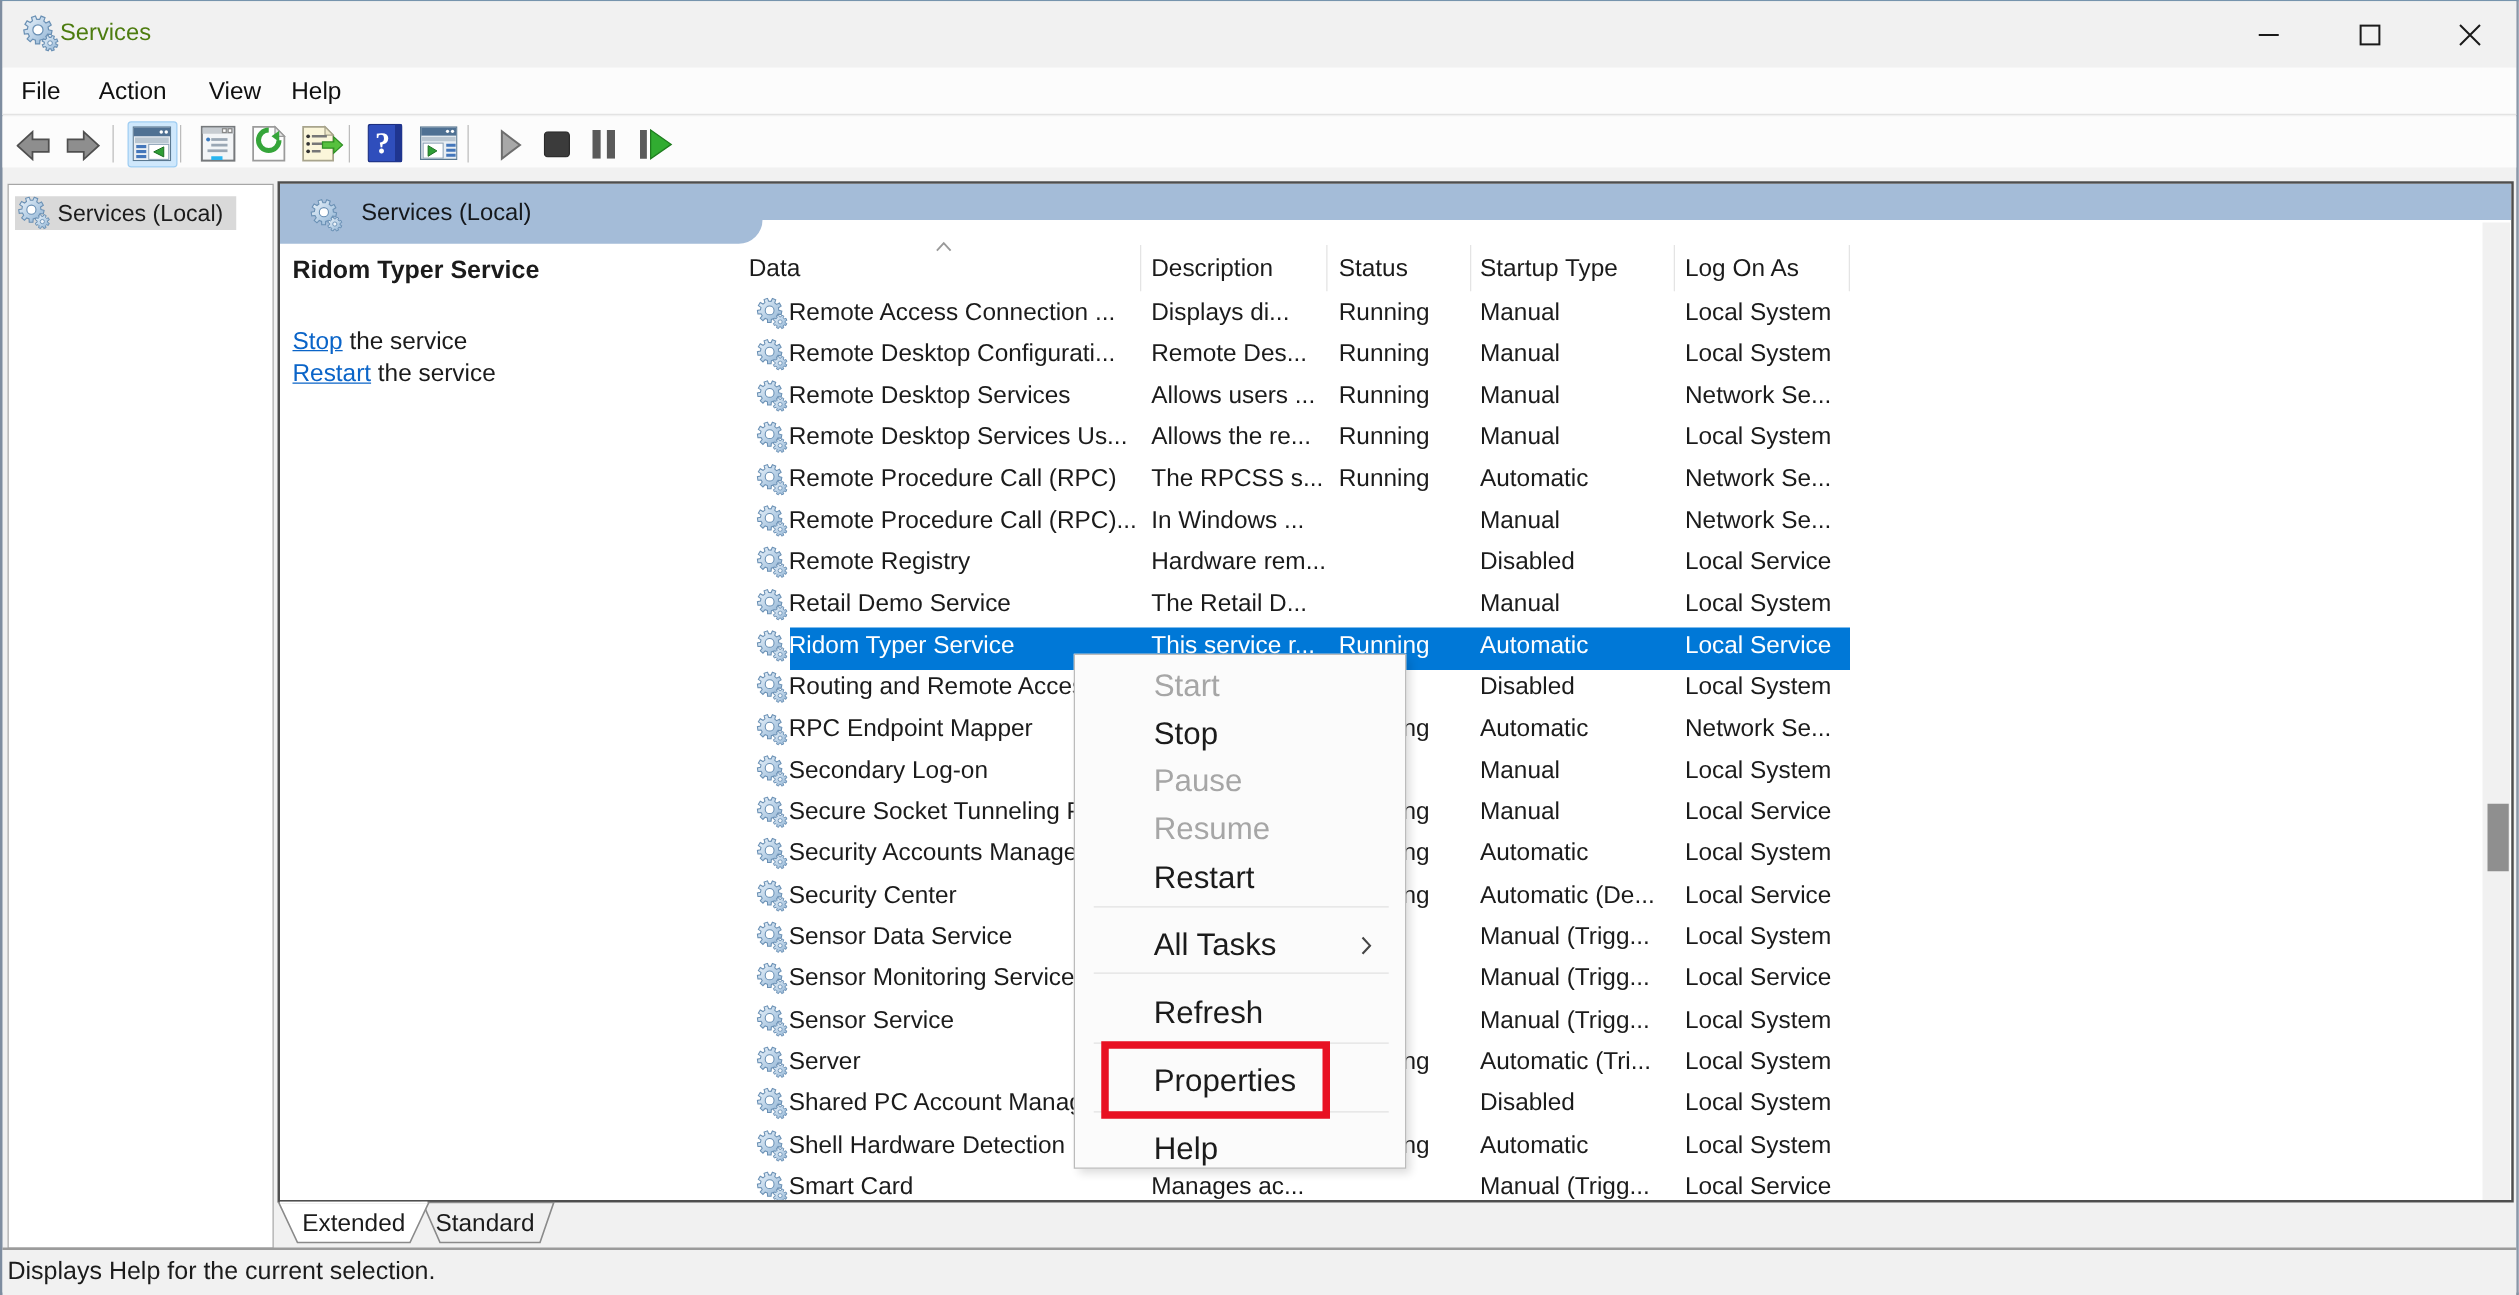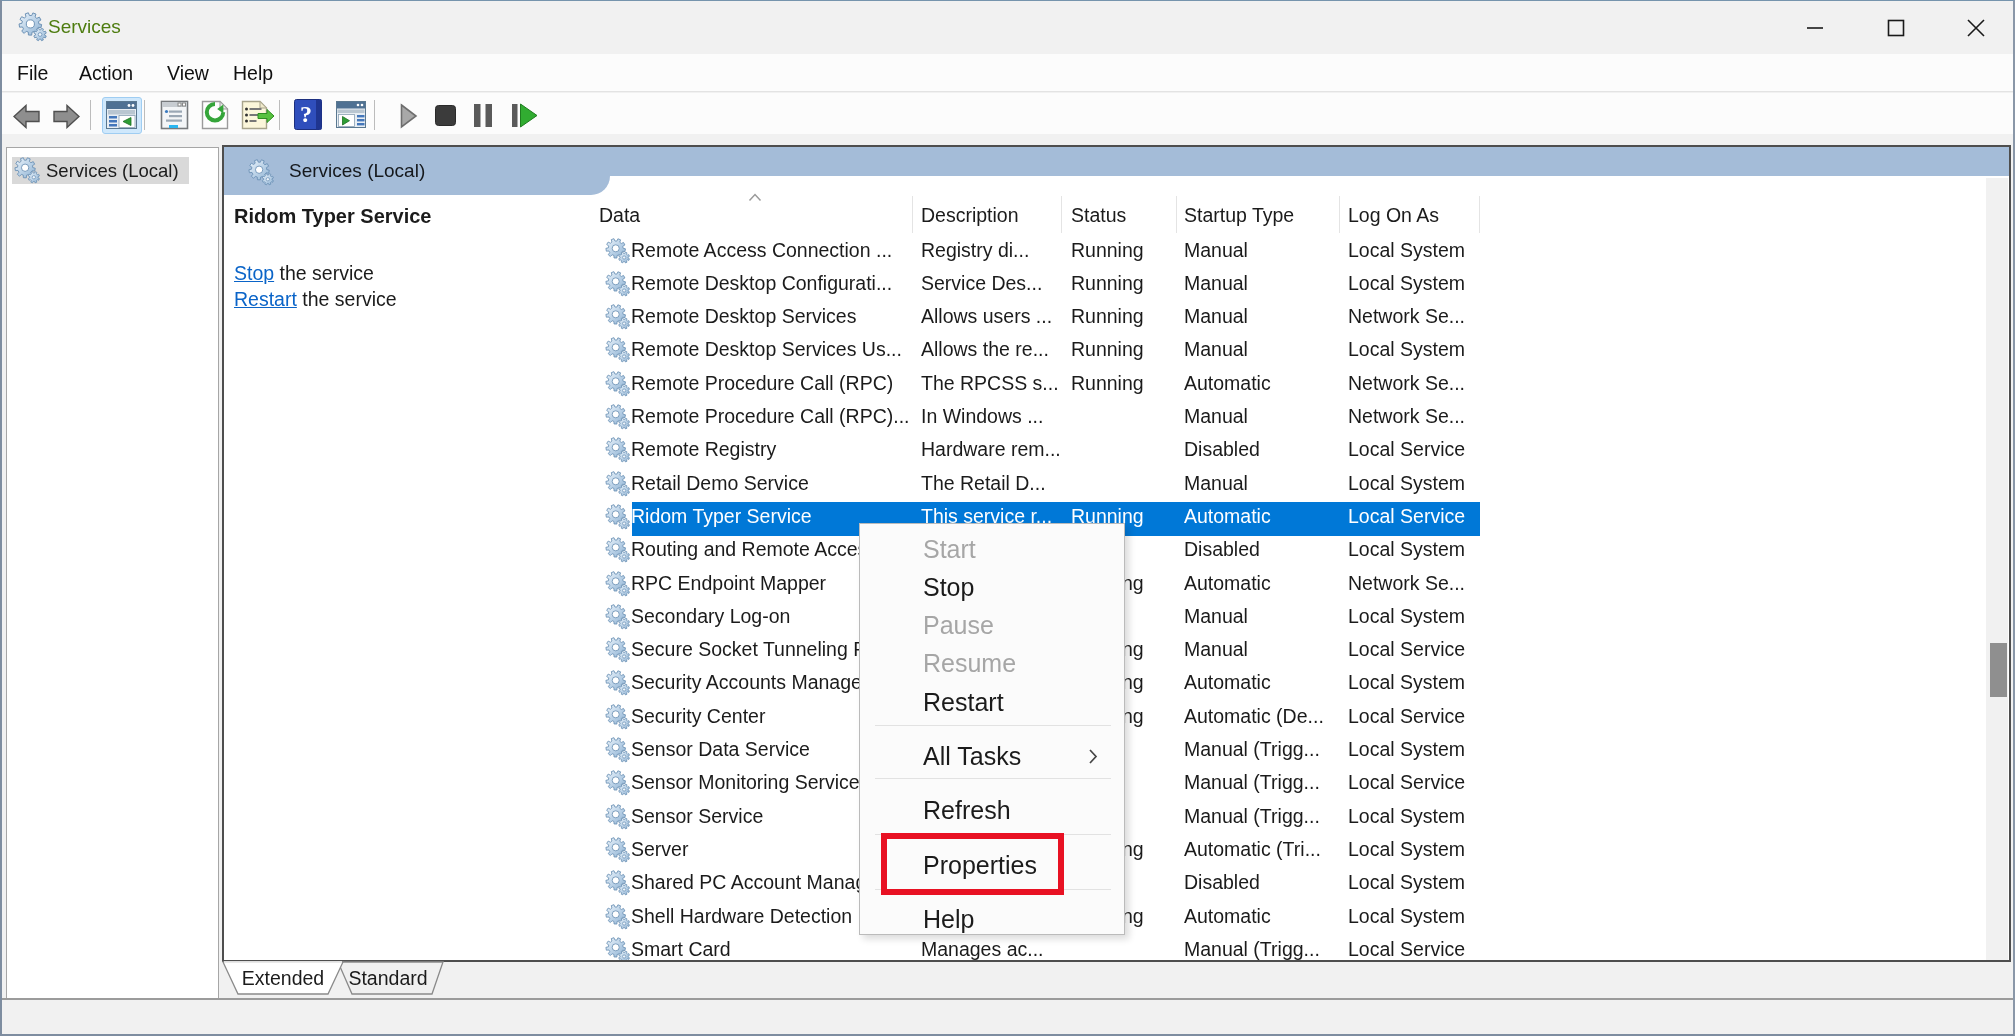--- a/index.html
+++ b/index.html
@@ -191,31 +191,31 @@
  <div class="ab hlbl" style="left:697px">Description</div>
  <div class="ab hlbl" style="left:847px">Status</div>
  <div class="ab hlbl" style="left:960px">Startup Type</div>
  <div class="ab hlbl" style="left:1124px">Log On As</div>
  <div class="ab sel"></div>
 <div class="ab row" style="top:87.5px">
         <svg class="ic gic" viewBox="0 0 33 34">
           <use href="#gear"></use>
         </svg>
         <span class="c0">Remote Access Connection ...</span>
-        <span class="c1">Registry di...</span>
+        <span class="c1">Displays di...</span>
         <span class="c2">Running</span>
         <span class="c3">Manual</span>
         <span class="c4">Local System</span>
       </div>
 <div class="ab row" style="top:120.8px">
         <svg class="ic gic" viewBox="0 0 33 34">
           <use href="#gear"></use>
         </svg>
         <span class="c0">Remote Desktop Configurati...</span>
-        <span class="c1">Service Des...</span>
+        <span class="c1">Remote Des...</span>
         <span class="c2">Running</span>
         <span class="c3">Manual</span>
         <span class="c4">Local System</span>
       </div>
 <div class="ab row" style="top:154.1px">
         <svg class="ic gic" viewBox="0 0 33 34">
           <use href="#gear"></use>
         </svg>
         <span class="c0">Remote Desktop Services</span>
         <span class="c1">Allows users ...</span>
@@ -439,13 +439,16 @@
  <div class="msep" style="top:254px"></div>
  <div class="mit" style="top:267px">Refresh</div>
  <div class="msep" style="top:310px"></div>
  <div class="mit" style="top:322px;font-weight:normal">Properties</div>
  <div class="msep" style="top:365px"></div>
  <div class="mit" style="top:376px">Help</div>
 </div>
 <div class="ab" id="redbox"></div>
 
 <div class="ab" style="left:0;top:997px;width:100%;height:2px;background:#9b9b9b"></div>
+<div class="ab" id="sbar">
+      <span style="position:absolute;left:4px;top:6px">Displays Help for the current selection.</span>
+    </div>
 </div>
 
 </body></html>

